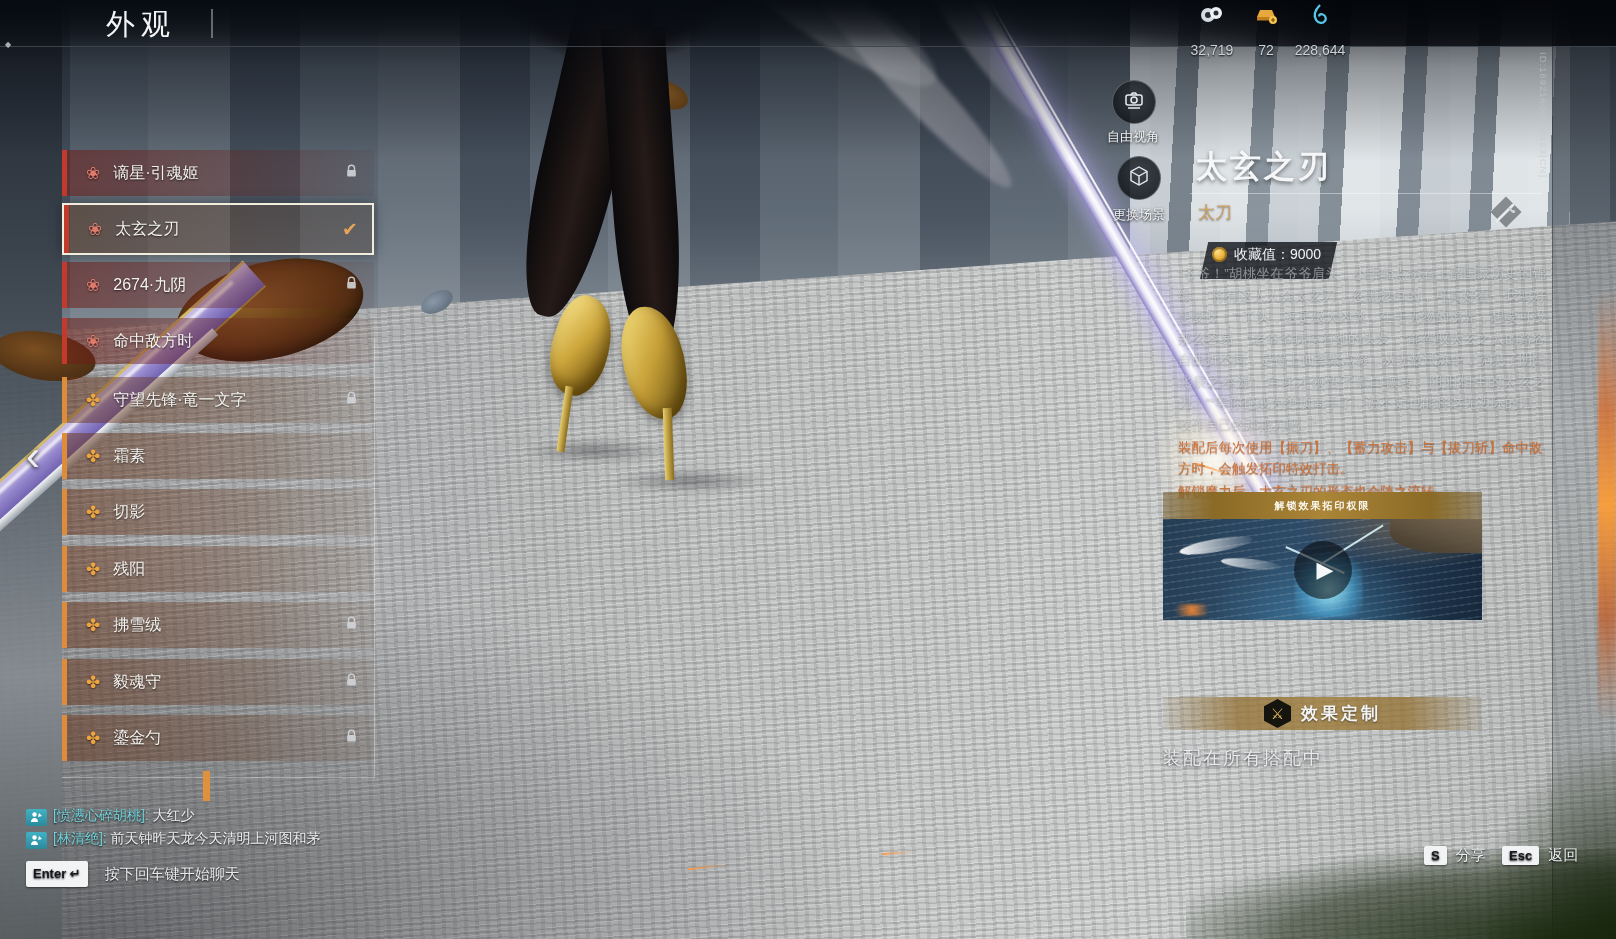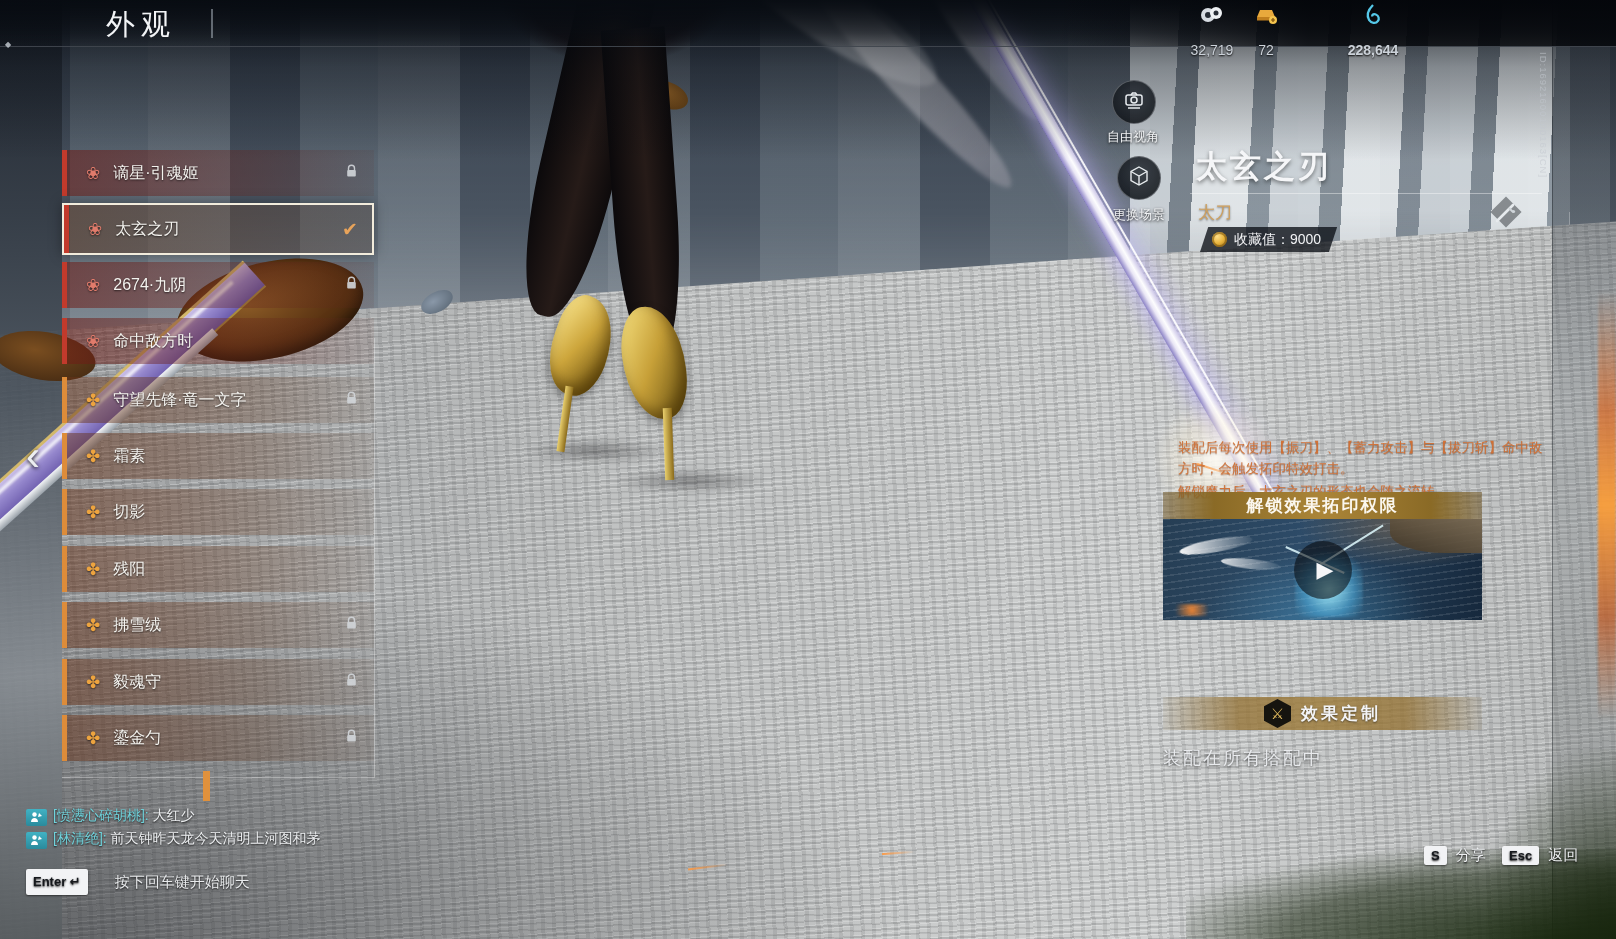--- a/index.html
+++ b/index.html
@@ -104,21 +104,21 @@
     background:linear-gradient(180deg,rgba(7,11,17,.92),rgba(9,13,19,.5) 70%,rgba(9,13,19,.15));
     border-bottom:1px solid rgba(160,170,180,.35);}
   .topbar::after{content:"";position:absolute;right:0;top:0;width:560px;height:100%;
     background:linear-gradient(90deg,transparent,rgba(3,5,9,.8) 45%);}
   .page-title{position:absolute;left:64px;top:5px;font-size:29px;color:#f2f4f6;letter-spacing:6px;z-index:2;margin-left:42px;}
   .title-div{position:absolute;left:211px;top:9px;width:2px;height:29px;background:rgba(180,190,200,.5);z-index:2;}
   .sep-diamond{position:absolute;left:5px;top:40px;font-size:8px;color:rgba(215,222,228,.75);z-index:2;}
   .cur{position:absolute;top:4px;width:74px;text-align:center;z-index:3;}
   .cur .ic{height:21px;display:flex;align-items:center;justify-content:center;}
   .cur .val{font-size:14px;color:#ccd2d9;text-shadow:0 1px 2px #000;margin-top:17px;}
-  .cur1{left:1175px;} .cur2{left:1229px;} .cur3{left:1336px;font-weight:bold;}
+  .cur1{left:1175px;} .cur2{left:1229px;} .cur3{left:1283px;}
 
   
   .collapse{left:26px;top:436px;z-index:15;font-size:42px;color:#eceef0;text-shadow:0 1px 4px #000;line-height:40px;cursor:pointer;}
   .item{position:absolute;left:62px;width:312px;height:46px;display:flex;align-items:center;
     padding-left:24px;box-sizing:border-box;z-index:12;cursor:pointer;}
   .q-red{background:linear-gradient(90deg,rgba(110,28,22,.55),rgba(102,36,28,.32) 62%,rgba(94,40,30,.1));}
   .q-gold{background:linear-gradient(90deg,rgba(104,50,24,.5),rgba(98,56,30,.3) 62%,rgba(92,58,34,.1));}
   .item .stripe{position:absolute;left:0;top:0;bottom:0;width:5px;}
   .q-red .stripe{background:#c23a2c;} .q-gold .stripe{background:#dd8c3a;}
   .item .flower{margin-right:13px;font-size:17px;line-height:1;text-shadow:0 1px 2px rgba(0,0,0,.6);}
@@ -141,35 +141,35 @@
     text-shadow:0 1px 3px #000;z-index:14;}
   .rl-cam{left:1068px;top:128px;} .rl-cube{left:1074px;top:206px;}
 
   
   .d-title{position:absolute;left:1196px;top:146px;font-size:31px;font-weight:bold;color:#f5f6f8;
     letter-spacing:3px;text-shadow:0 2px 4px rgba(0,0,0,.5);z-index:14;}
   .d-underline{left:1190px;top:193px;width:352px;height:1px;background:rgba(255,255,255,.4);z-index:14;}
   .d-type{position:absolute;left:1198px;top:201px;font-size:17px;color:#cfa05e;text-shadow:0 1px 2px rgba(0,0,0,.5);z-index:14;}
   .d-sword{left:1492px;top:198px;z-index:14;}
   .d-sword .dm{position:absolute;left:3px;top:3px;width:22px;height:22px;transform:rotate(45deg);background:rgba(26,30,36,.45);}
-  .badge{position:absolute;left:1200px;top:227px;height:25px;display:flex;align-items:center;gap:7px;
-    padding:0 16px 0 12px;background:rgba(12,16,22,.78);z-index:14;
+  .badge{position:absolute;left:1200px;top:242px;height:25px;display:flex;align-items:center;gap:7px;
+    padding:0 16px 12px 12px;background:rgba(12,16,22,.78);z-index:14;
     clip-path:polygon(6% 0,100% 0,94% 100%,0 100%);}
   .coin{width:15px;height:15px;border-radius:50%;
     background:radial-gradient(circle at 35% 30%,#ffdf8a,#e8b43c 48%,#8a6014);
     box-shadow:inset 0 0 0 2px rgba(118,80,12,.55);}
   .badge .bt{font-size:14px;color:#f2f3f5;}
   .lore{position:absolute;left:1178px;top:263px;width:368px;font-size:13.5px;line-height:21.5px;
     color:rgba(232,235,238,.5);text-align:justify;text-shadow:0 1px 2px rgba(40,44,48,.4);z-index:14;}
   .fx1{position:absolute;left:1178px;top:437px;width:368px;font-size:13.5px;line-height:21px;
     color:rgba(210,112,52,.95);text-shadow:0 1px 1px rgba(60,24,8,.4);z-index:14;}
   .fx2{position:absolute;left:1178px;top:483px;width:368px;font-size:13.5px;
     color:rgba(210,112,52,.95);text-shadow:0 1px 1px rgba(60,24,8,.4);z-index:14;}
   .vhead{position:absolute;left:1163px;top:492px;width:319px;height:27px;line-height:27px;text-align:center;
-    font-size:17px;font-weight:bold;color:#fbf7ee;letter-spacing:2px;z-index:15;
+    font-size:10px;font-weight:bold;color:#fbf7ee;letter-spacing:2px;z-index:15;
     background:linear-gradient(90deg,rgba(104,78,28,.5),#8a6a26 16%,#ab8538 50%,#8a6a26 84%,rgba(104,78,28,.5));}
   .thumb{position:absolute;left:1163px;top:519px;width:319px;height:101px;overflow:hidden;z-index:15;cursor:pointer;
     background:
       radial-gradient(ellipse at 78% 6%,rgba(150,120,88,.55),transparent 32%),
       radial-gradient(ellipse at 48% 100%,rgba(90,200,255,.3),transparent 48%),
       linear-gradient(100deg,#263e54 0%,#2d4b68 42%,#1f374f 74%,#16283c 100%);}
   .thumb .waves{position:absolute;inset:0;
     background:repeating-linear-gradient(172deg,rgba(255,255,255,.1) 0 1.5px,transparent 1.5px 7px);}
   .thumb .fish1{position:absolute;left:16px;top:20px;width:74px;height:13px;transform:rotate(-10deg);border-radius:50%;
     background:linear-gradient(90deg,rgba(255,255,255,.95),rgba(255,255,255,.08));filter:blur(.6px);}
@@ -199,21 +199,21 @@
   .pid{position:absolute;left:1538px;top:52px;writing-mode:vertical-rl;font-size:9.5px;letter-spacing:1px;
     color:rgba(195,200,206,.6);z-index:14;}
 
   
   .chat{position:absolute;left:26px;top:804px;width:300px;z-index:16;font-size:14px;line-height:22px;
     color:#eceef0;text-shadow:0 1px 2px rgba(0,0,0,.85);}
   .chat-row{margin-bottom:1px;}
   .chaticon{display:inline-flex;width:21px;height:17px;border-radius:2px;margin-right:6px;vertical-align:-3px;
     background:linear-gradient(180deg,#41b2c4,#2a8a9c);align-items:center;justify-content:center;}
   .chat-name{color:#6fd3dc;}
-  .enter-row{margin-top:20px;display:flex;align-items:center;gap:27px;}
+  .enter-row{margin-top:12px;display:flex;align-items:center;gap:17px;}
   .keycap{background:#f2f3f5;color:#15181c;font-weight:bold;font-size:13px;border-radius:2px;
     padding:2px 7px;box-shadow:0 1px 2px rgba(0,0,0,.5);}
   .enter-hint{font-size:15px;color:#e8eaec;}
   .hotkey{position:absolute;top:846px;display:flex;align-items:center;gap:9px;z-index:16;
     color:#eef0f2;font-size:15px;text-shadow:0 1px 2px #000;}
   .hk-share{left:1424px;} .hk-back{left:1502px;}
 </style>
 </head>
 <body>
 
@@ -427,20 +427,21 @@
       <path d="M17 10l4 4" stroke="#cfd5da" stroke-width="2"></path>
       <circle cx="21.5" cy="13.5" r="1.6" fill="#cfd5da"></circle>
     </svg>
   </div>
 
   <div class="badge">
     <span class="coin"></span>
     <span class="bt">收藏值：9000</span>
   </div>
 
+  <div class="lore">“爷爷！”胡桃坐在爷爷肩头，小手轻点绣着上韶国家历史的锦缎。“将有这人人会太玄刀，忽黑忽白的，可真好看，我明好想要呀！”“丫头，这是极大凶煞，生于无物的境界，想要可没那么容易。”老爷爷抚摸着她的头发，“能驾驭太玄之人的路各自曲折不同，是得上仙荟聚点缀，从无数试炼中，觅见了阴阳北辰之本源，自此才领悟了黑白辗转、阴阳相生的太玄之刃。”“等你也成为绝顶高手了，说不定也能将这无边际的刀，收作自己的那把刀吧。”</div>
   <div class="fx1">装配后每次使用【振刀】、【蓄力攻击】与【拔刀斩】命中敌方时，会触发拓印特效打击。</div>
   <div class="fx2">解锁魔力后，太玄之刃的形态也会随之流转。</div>
 
   <div class="vhead">解锁效果拓印权限</div>
   <div class="thumb">
     <div class="waves"></div>
     <div class="fish1"></div>
     <div class="fish2"></div>
     <div class="ice"></div>
     <div class="branch br1"></div>

